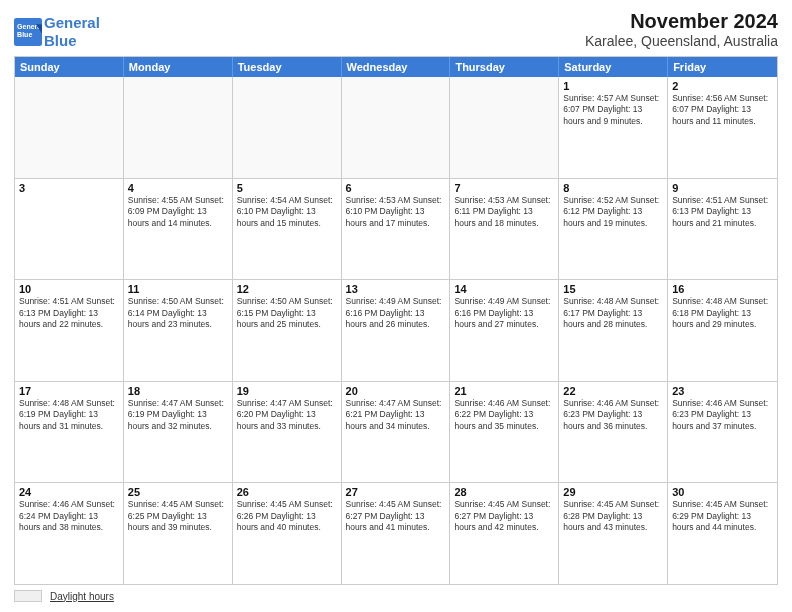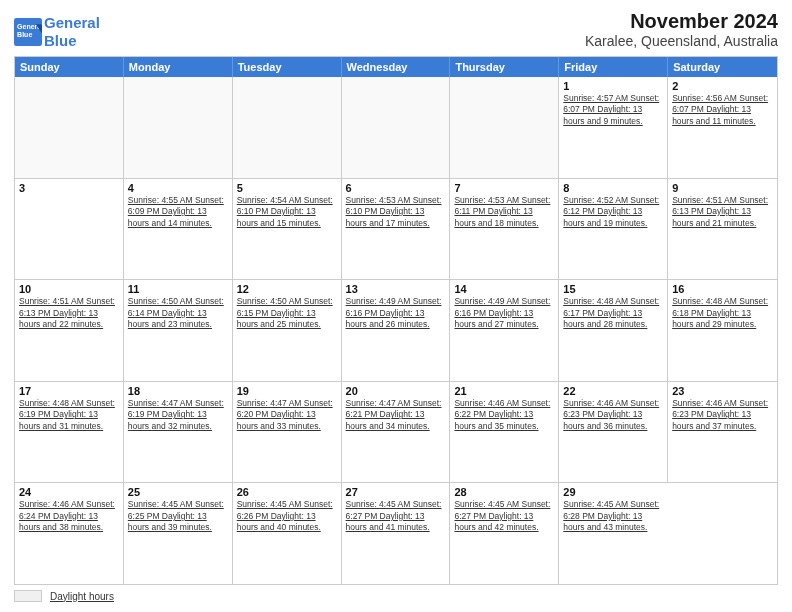--- a/index.html
+++ b/index.html
@@ -102,21 +102,20 @@
       font-size: 11px;
       font-weight: bold;
       color: #111;
       display: block;
       margin-bottom: 1px;
     }
     .cell-info {
       font-size: 8.5px;
       line-height: 1.35;
       color: #333;
-      text-decoration: underline;
     }
     .legend {
       display: flex;
       align-items: center;
       gap: 8px;
       margin-top: 5px;
       font-size: 10px;
       color: #333;
       text-decoration: underline;
     }
@@ -151,22 +150,22 @@
     </div>
   </div>
 
   <div class="calendar">
     <div class="cal-header">
     <div class="cal-header-cell">Sunday</div>
         <div class="cal-header-cell">Monday</div>
         <div class="cal-header-cell">Tuesday</div>
         <div class="cal-header-cell">Wednesday</div>
         <div class="cal-header-cell">Thursday</div>
+        <div class="cal-header-cell">Saturday</div>
         <div class="cal-header-cell">Friday</div>
-        <div class="cal-header-cell">Saturday</div>
       </div>
     <div class="cal-body">
     <div class="cal-row">
           <div class="cal-cell empty"></div>
           <div class="cal-cell empty"></div>
           <div class="cal-cell empty"></div>
           <div class="cal-cell empty"></div>
           <div class="cal-cell empty"></div>
           <div class="cal-cell">
             <span class="day-num">1</span>
@@ -367,20 +366,27 @@
 Sunset: 6:27 PM
 Daylight: 13 hours
 and 42 minutes.</div>
           </div>
           <div class="cal-cell">
             <span class="day-num">29</span>
             <div class="cell-info">Sunrise: 4:45 AM
 Sunset: 6:28 PM
 Daylight: 13 hours
 and 43 minutes.</div>
+          </div>
+          <div class="cal-cell">
+            <span class="day-num">30</span>
+            <div class="cell-info">Sunrise: 4:45 AM
+Sunset: 6:29 PM
+Daylight: 13 hours
+and 44 minutes.</div>
           </div>
         </div>
       </div>
   </div>
 
   <div class="legend">
     <div class="legend-box"></div>
     <span>Daylight hours</span>
   </div>
 </div>

